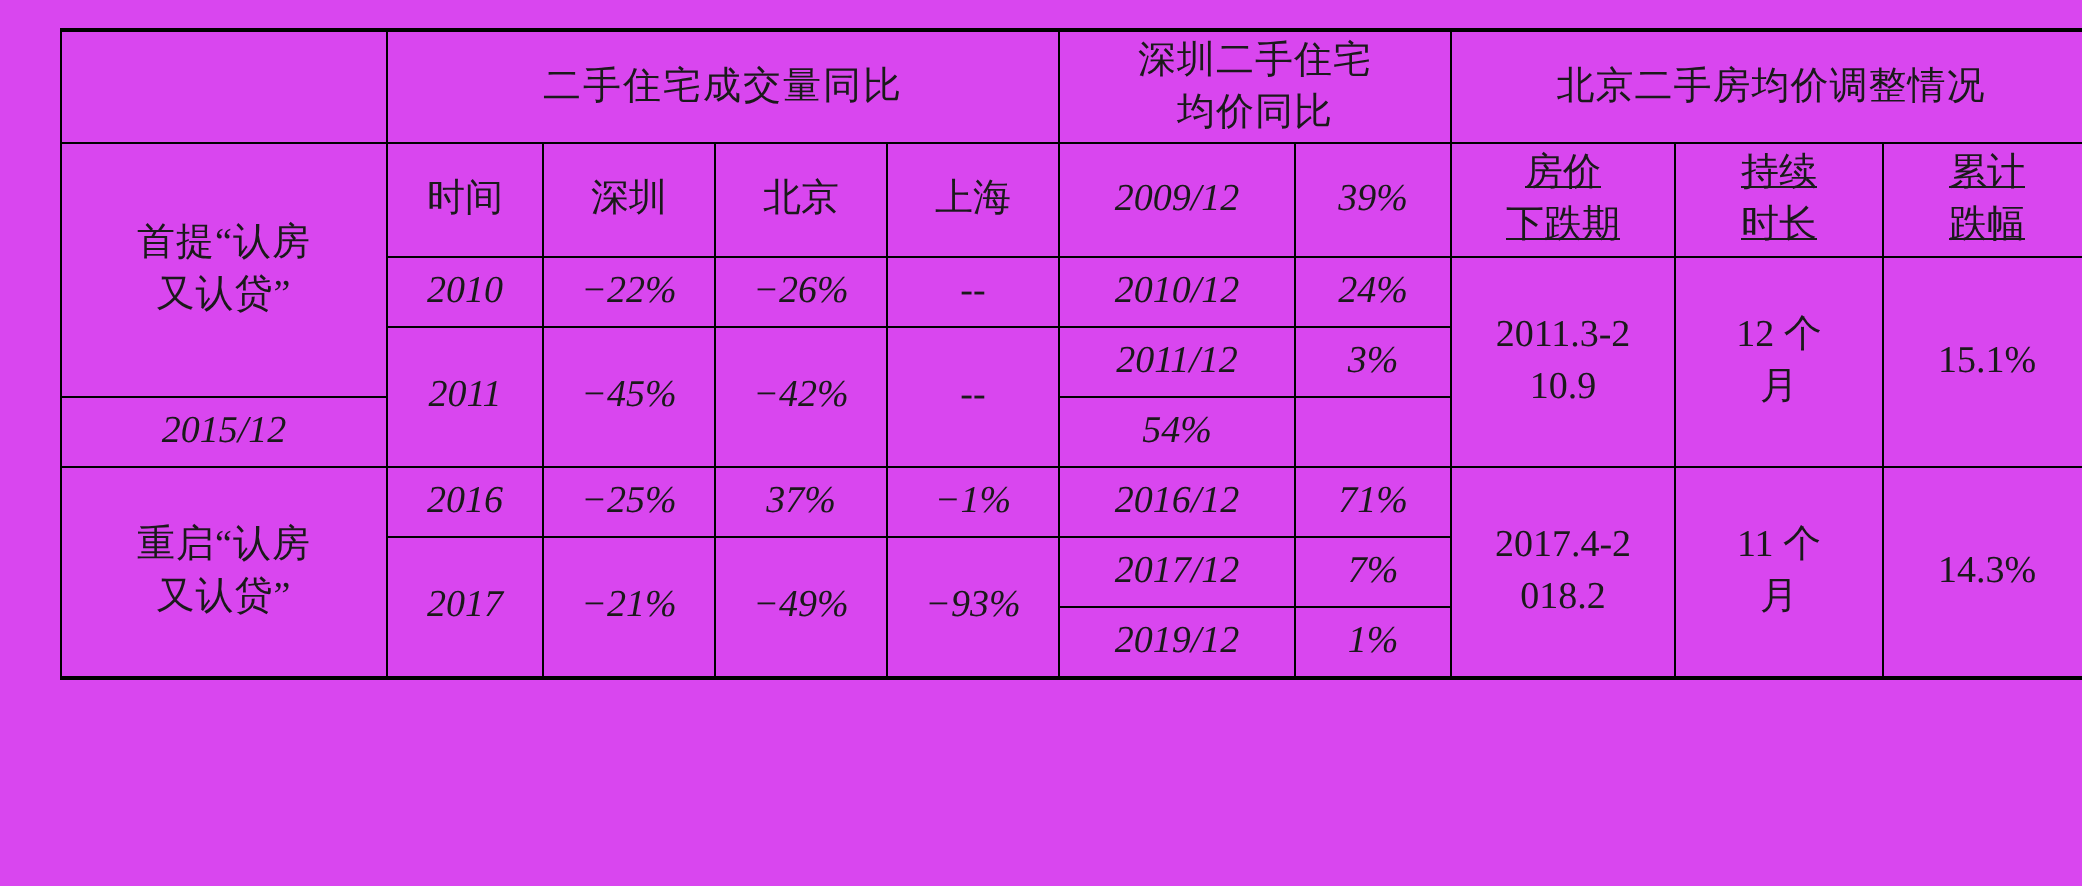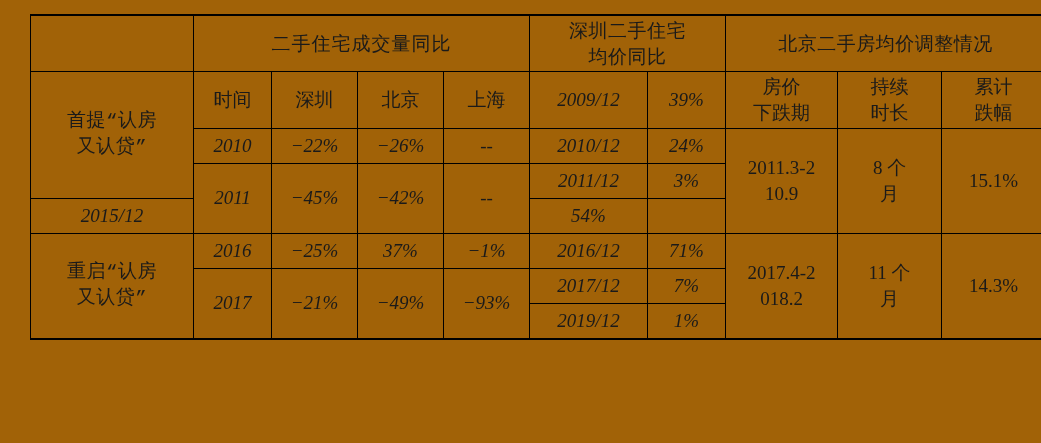--- a/index.html
+++ b/index.html
@@ -11,21 +11,21 @@
     width: 1041px;
     height: 443px;
     font-family: "Liberation Serif", "DejaVu Serif", serif;
     color: #1a1a1a;
     overflow: hidden;
   }
   .sheet {
     position: relative;
     width: 1041px;
     height: 443px;
-    background: #a16207;
+    background: #d946ef;
   }
   table.main {
     position: absolute;
     left: 30px;
     top: 14px;
     width: 981px;
     border-collapse: collapse;
     table-layout: fixed;
   }
   table.main td, table.main th {
@@ -61,27 +61,27 @@
   }
   .sub-head {
     font-size: 20px;
     padding: 12px 4px;
   }
   .sub-head-b {
     font-size: 21px;
     font-weight: bold;
     line-height: 1.4;
     padding: 10px 4px;
+    text-decoration: underline;
   }
   .rowlabel {
     font-size: 22px;
     line-height: 1.5;
     padding: 8px 10px;
     letter-spacing: 0.5px;
-    font-family: Liberation Mono, monospace;
   }
   .cell {
     font-size: 19px;
     height: 30px;
     font-style: italic;
   }
   .bold {
     font-weight: bold;
   }
   .tall {
@@ -159,21 +159,21 @@
         <td class="cell">−22%</td>
         <td class="cell">−26%</td>
         <td class="cell">--</td>
         <td class="cell">2010/12</td>
         <td class="cell">24%</td>
         <td class="tall" rowspan="3">
           <div>2011.3-2</div>
           <div>10.9</div>
         </td>
         <td class="tall" rowspan="3">
-          <div>8 个</div>
+          <div>12 个</div>
           <div>月</div>
         </td>
         <td class="tall" rowspan="3">15.1%</td>
       </tr>
 
       <tr>
         <td class="cell" rowspan="2">2011</td>
         <td class="cell" rowspan="2">−45%</td>
         <td class="cell" rowspan="2">−42%</td>
         <td class="cell" rowspan="2">--</td>

